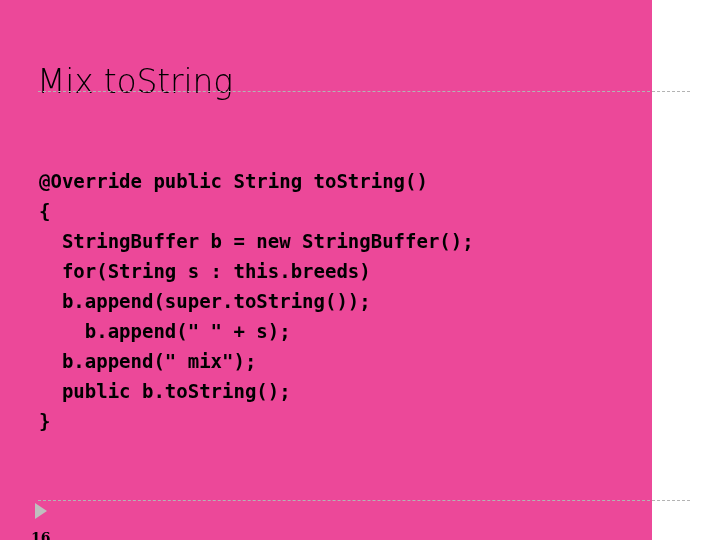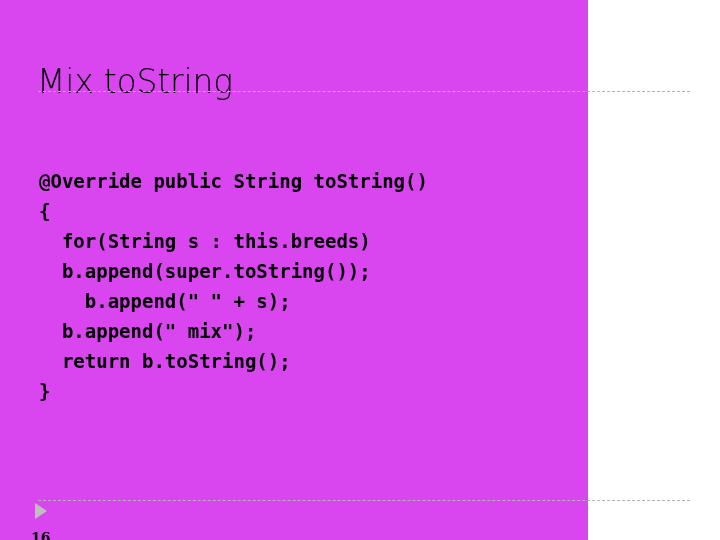--- a/index.html
+++ b/index.html
@@ -10,23 +10,23 @@
   body {
     width: 720px;
     height: 540px;
     background: #ffffff;
     font-family: "Liberation Sans", sans-serif;
     overflow: hidden;
   }
 
   .slide {
     position: relative;
-    width: 588px;
+    width: 652px;
     height: 540px;
-    background: #d946ef;
+    background: #ec4899;
     box-sizing: border-box;
   }
 
   
   .slide-title {
     position: absolute;
     left: 37px;
     top: 38px;
     font-family: "DejaVu Sans", "Liberation Sans", sans-serif;
     font-size: 33px;
@@ -97,25 +97,26 @@
 
 <div class="slide">
 
   <h1 class="slide-title">Mix toString</h1>
 
   <div class="rule rule-title"></div>
 
   <div class="code-block">
     <div class="code-line">@Override public String toString()</div>
     <div class="code-line">{</div>
+    <div class="code-line">  StringBuffer b = new StringBuffer();</div>
     <div class="code-line">  for(String s : this.breeds)</div>
     <div class="code-line">  b.append(super.toString());</div>
     <div class="code-line">    b.append(" " + s);</div>
     <div class="code-line">  b.append(" mix");</div>
-    <div class="code-line">  return b.toString();</div>
+    <div class="code-line">  public b.toString();</div>
     <div class="code-line">}</div>
   </div>
 
   <div class="rule rule-footer"></div>
 
   <div class="footer">
     <span class="tri-icon"></span>
     <span class="page-number">16</span>
   </div>
 

